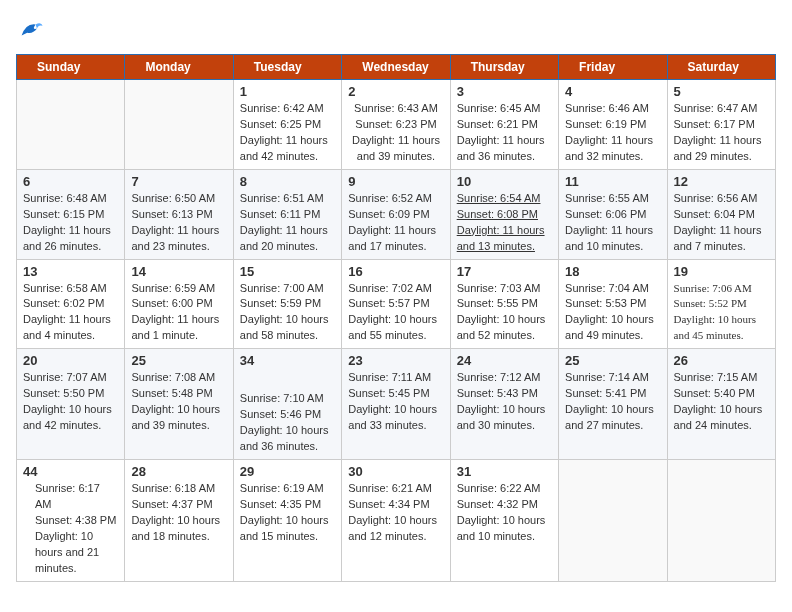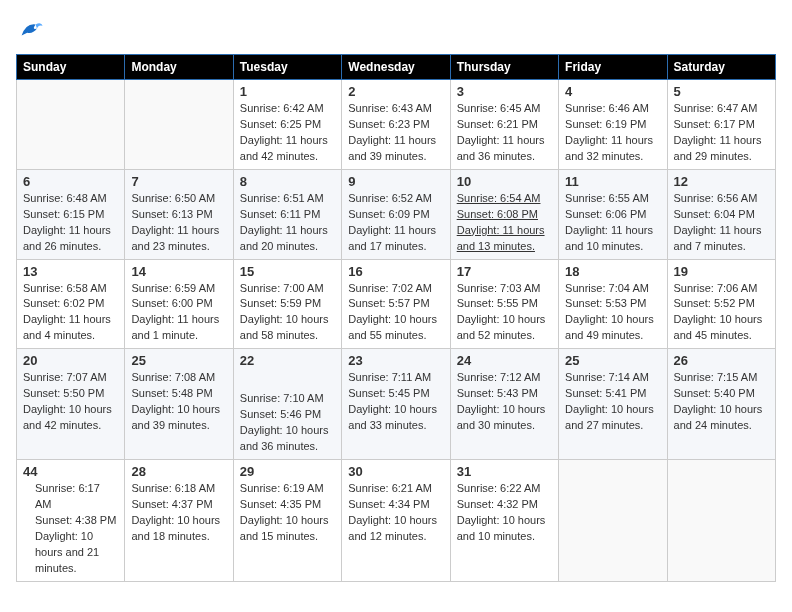--- a/index.html
+++ b/index.html
@@ -45,23 +45,23 @@
     .location {
       font-size: 14px;
       color: #555;
     }
     table {
       width: 100%;
       border-collapse: collapse;
       font-size: 11px;
     }
     thead th {
-      background: #000000;
+      background: #c2410c;
       color: #fff;
-      padding: 5px 6px;
+      padding: 5px 20px;
       text-align: left;
       font-size: 12px;
       font-weight: bold;
       border: 1px solid #2b6cb0;
     }
     tbody td {
       border: 1px solid #ccc;
       padding: 4px 6px;
       vertical-align: top;
       width: 108px;
@@ -125,21 +125,21 @@
         <td class="empty-cell"></td>
         <td class="empty-cell"></td>
         <td>
           <span class="day-num">1</span>
           <div class="day-info" style="white-space: pre-line;">Sunrise: 6:42 AM
 Sunset: 6:25 PM
 Daylight: 11 hours and 42 minutes.</div>
         </td>
         <td>
           <span class="day-num">2</span>
-          <div class="day-info" style="white-space: pre-line;">Sunrise: 6:43 AM
+          <div class="day-info" style="white-space: pre-line; text-align: center;">Sunrise: 6:43 AM
 Sunset: 6:23 PM
 Daylight: 11 hours and 39 minutes.</div>
         </td>
         <td>
           <span class="day-num">3</span>
           <div class="day-info" style="white-space: pre-line;">Sunrise: 6:45 AM
 Sunset: 6:21 PM
 Daylight: 11 hours and 36 minutes.</div>
         </td>
         <td>
@@ -231,40 +231,40 @@
 Daylight: 10 hours and 52 minutes.</div>
         </td>
         <td>
           <span class="day-num">18</span>
           <div class="day-info" style="white-space: pre-line;">Sunrise: 7:04 AM
 Sunset: 5:53 PM
 Daylight: 10 hours and 49 minutes.</div>
         </td>
         <td>
           <span class="day-num">19</span>
-          <div class="day-info" style="white-space: pre-line;">Sunrise: 7:06 AM
+          <div class="day-info" style="white-space: pre-line; font-family: Liberation Serif, serif;">Sunrise: 7:06 AM
 Sunset: 5:52 PM
 Daylight: 10 hours and 45 minutes.</div>
         </td>
       </tr>
       <tr>
         <td>
           <span class="day-num">20</span>
           <div class="day-info" style="white-space: pre-line;">Sunrise: 7:07 AM
 Sunset: 5:50 PM
 Daylight: 10 hours and 42 minutes.</div>
         </td>
         <td>
           <span class="day-num">25</span>
           <div class="day-info" style="white-space: pre-line;">Sunrise: 7:08 AM
 Sunset: 5:48 PM
 Daylight: 10 hours and 39 minutes.</div>
         </td>
         <td>
-          <span class="day-num">22</span>
+          <span class="day-num">34</span>
           <div class="day-info" style="white-space: pre-line; margin-top: 23px;">Sunrise: 7:10 AM
 Sunset: 5:46 PM
 Daylight: 10 hours and 36 minutes.</div>
         </td>
         <td>
           <span class="day-num">23</span>
           <div class="day-info" style="white-space: pre-line;">Sunrise: 7:11 AM
 Sunset: 5:45 PM
 Daylight: 10 hours and 33 minutes.</div>
         </td>

